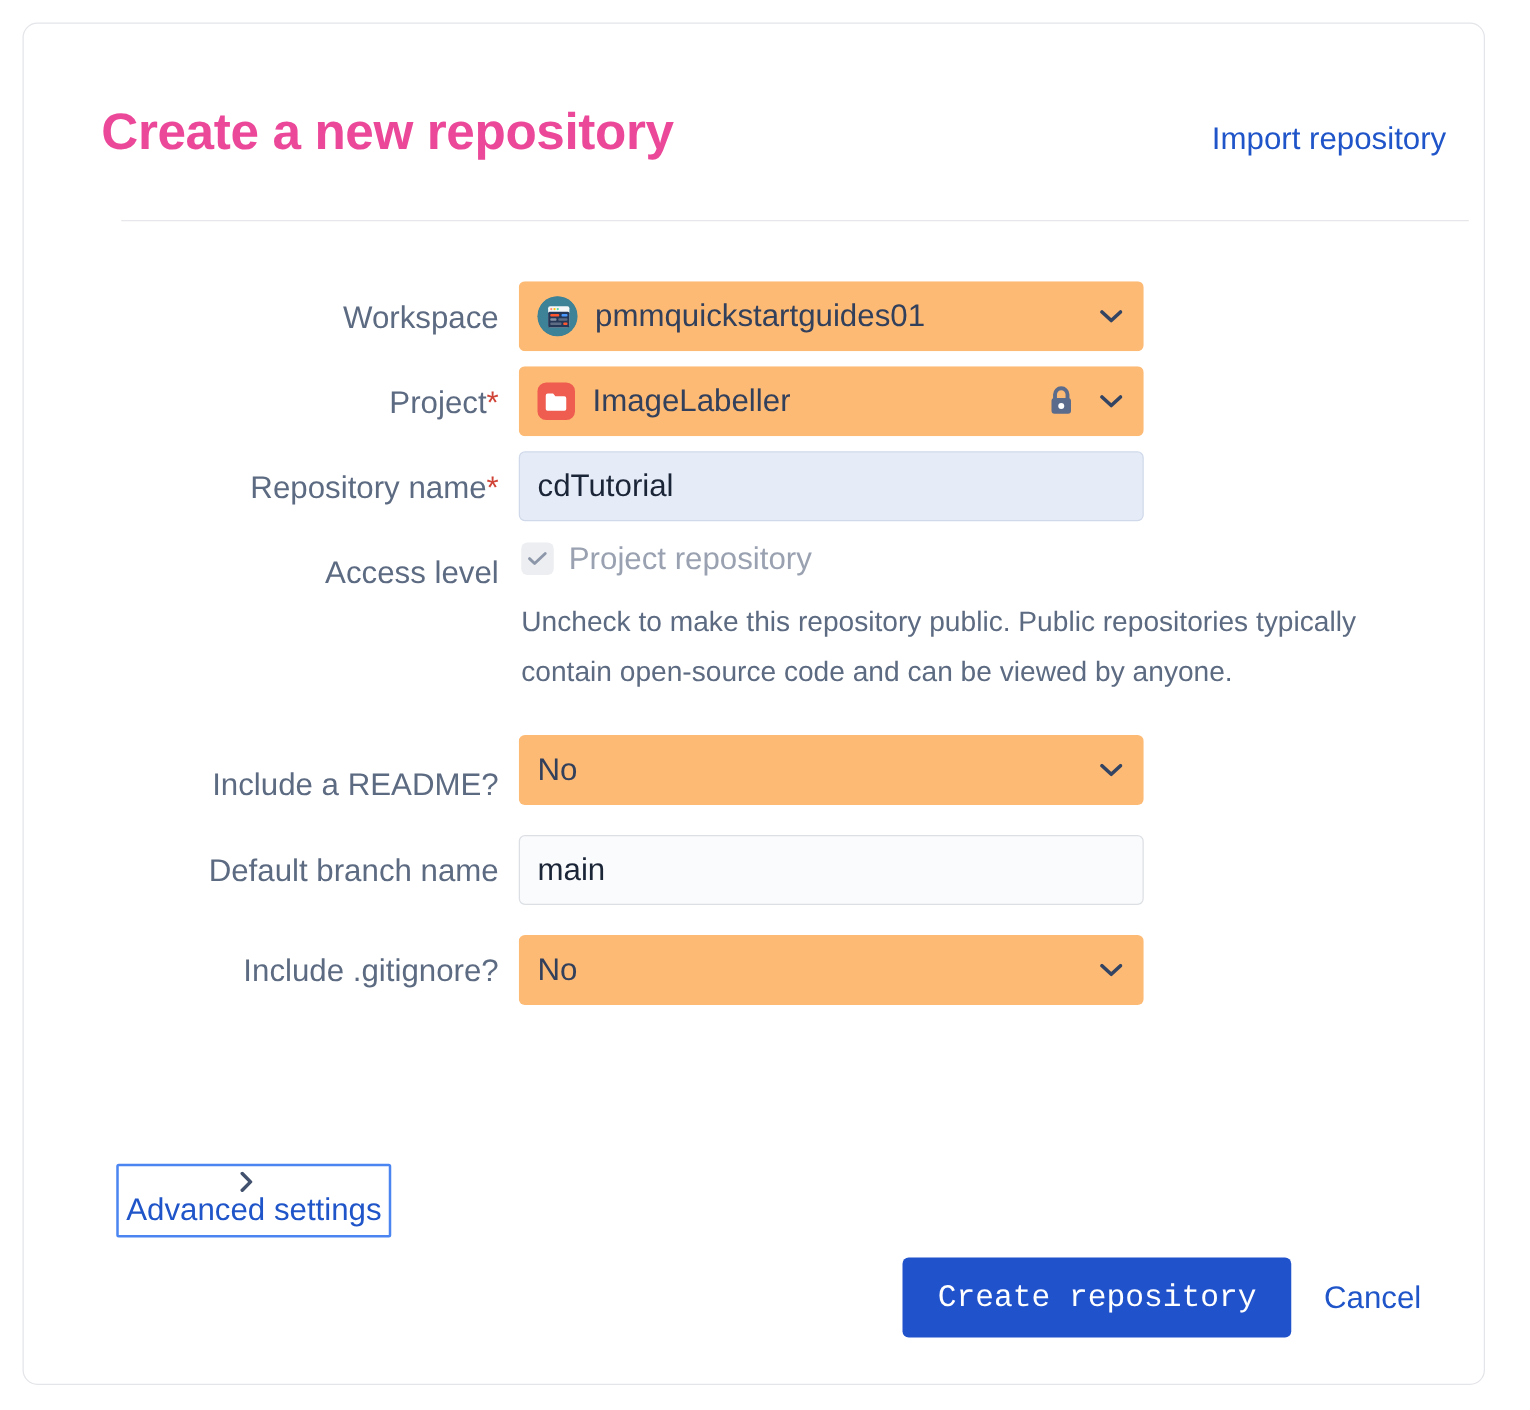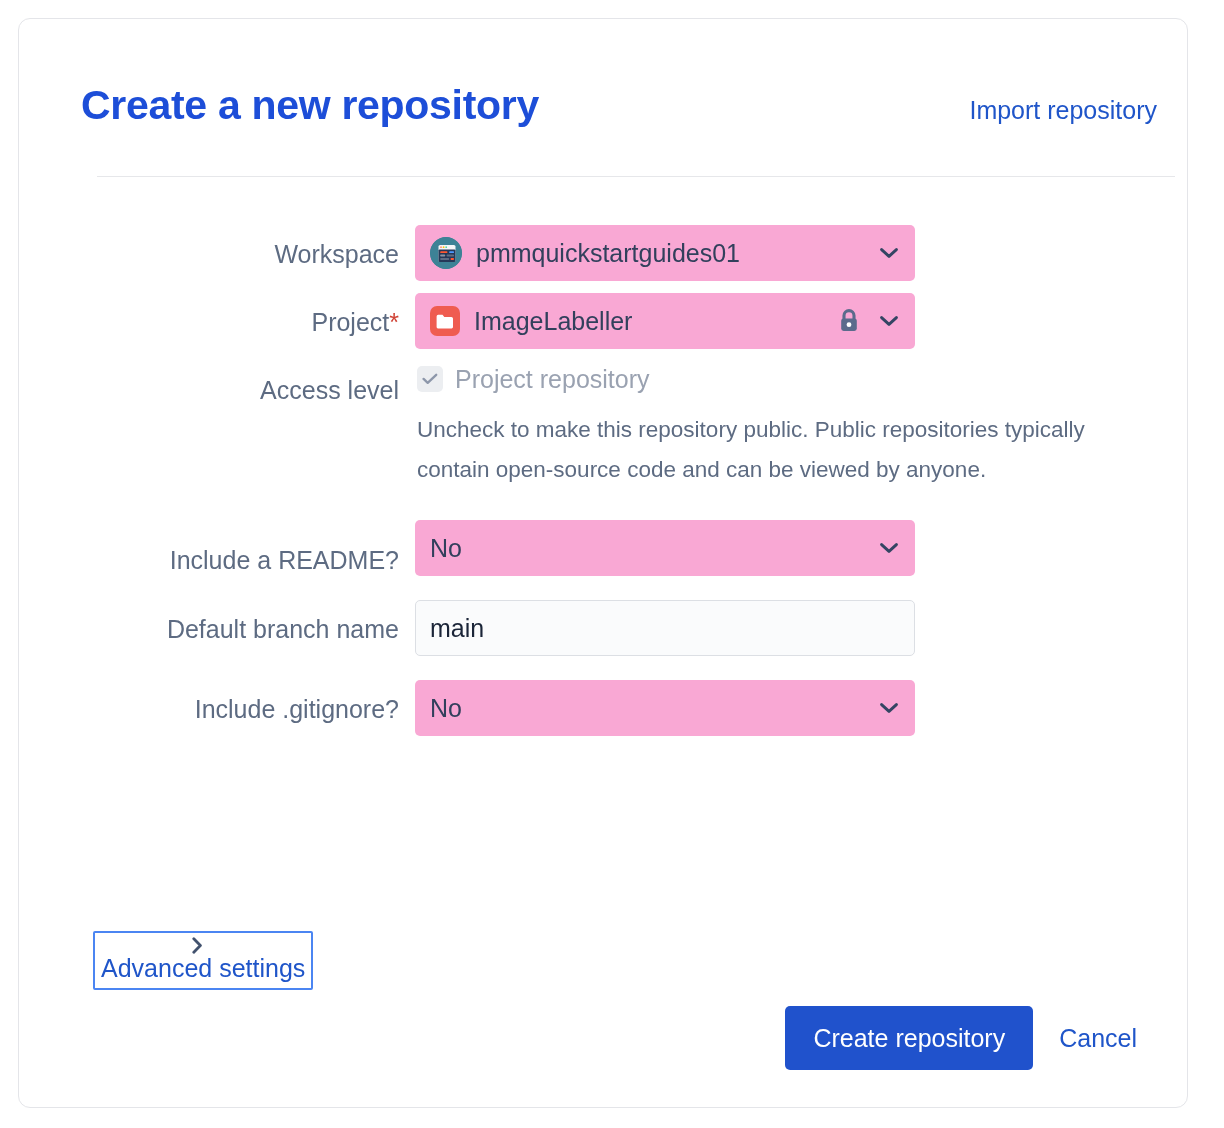--- a/index.html
+++ b/index.html
@@ -32,21 +32,21 @@
     left: 62px;
     top: 62px;
     width: 1076px;
     display: flex;
     align-items: baseline;
     justify-content: space-between;
   }
   .page-title {
     font-size: 41px;
     font-weight: bold;
-    color: #1d4ed8;
+    color: #ec4899;
     letter-spacing: -0.3px;
     margin: 0;
     line-height: 1.2;
   }
   .import-link {
     font-size: 25px;
     color: #1f55c9;
     text-decoration: none;
     cursor: pointer;
   }
@@ -89,21 +89,21 @@
     color: #d04437;
     font-size: 25px;
   }
 
   
   .select-box {
     position: relative;
     width: 500px;
     height: 56px;
     box-sizing: border-box;
-    background: #f9a8d4;
+    background: #fdba74;
     border: 1px solid transparent;
     border-radius: 5px;
     display: flex;
     align-items: center;
     padding: 0 14px;
     cursor: pointer;
   }
   .select-value {
     font-size: 25px;
     color: #32405c;
@@ -238,21 +238,21 @@
     position: absolute;
     right: 50px;
     top: 987px;
     display: flex;
     align-items: center;
   }
   .btn-primary {
     background: #2052cc;
     color: #ffffff;
     font-size: 25px;
-    font-family: Liberation Sans, sans-serif;
+    font-family: Liberation Mono, monospace;
     border: none;
     border-radius: 5px;
     padding: 0 28px;
     height: 64px;
     cursor: pointer;
   }
   .btn-link {
     margin-left: 26px;
     font-size: 25px;
     color: #1f55c9;
@@ -326,20 +326,28 @@
           </span>
           <span class="chev-down">
             <svg width="18" height="11" viewBox="0 0 18 11" aria-hidden="true">
               <path d="M1.6 1.6 L9 8.4 L16.4 1.6" fill="none" stroke="#344563" stroke-width="2.9" stroke-linecap="round" stroke-linejoin="round"></path>
             </svg>
           </span>
         </div>
       </div>
     </div>
 
+    <div class="row">
+      <div class="label-col pad-top">
+        <span>Repository name</span><span class="req">*</span>
+      </div>
+      <div class="field-col">
+        <input class="text-input filled" type="text" value="cdTutorial" style="">
+      </div>
+    </div>
 
     <div class="row">
       <div class="label-col pad-top">
         <span>Access level</span>
       </div>
       <div class="field-col">
         <div class="access-row">
           <span class="checkbox">
             <svg width="16" height="12" viewBox="0 0 16 12" aria-hidden="true">
               <path d="M1.6 5.9 L5.7 9.8 L14.2 1.8" fill="none" stroke="#8d97aa" stroke-width="2.3" stroke-linecap="round" stroke-linejoin="round"></path>

